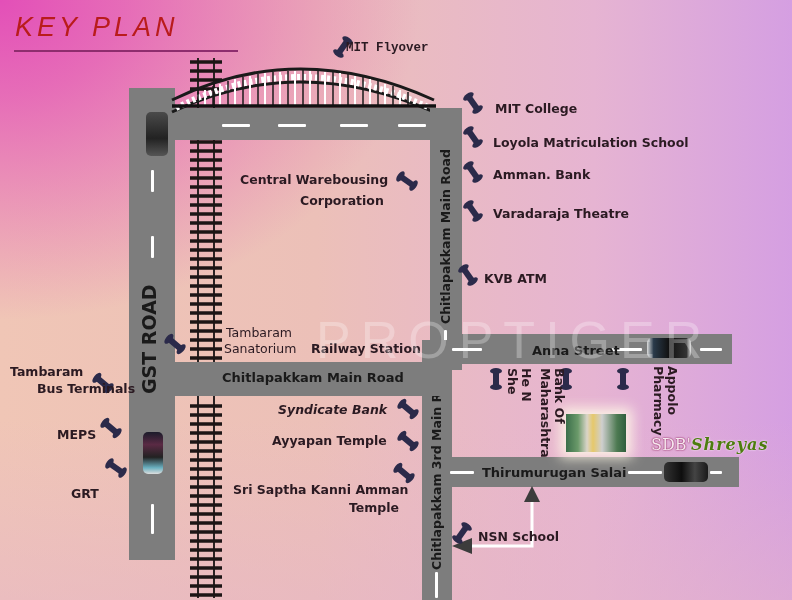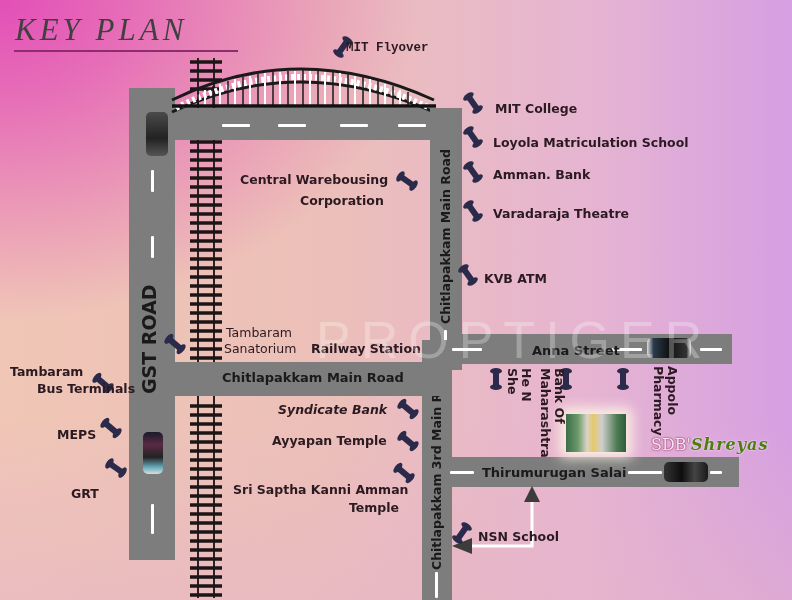--- a/index.html
+++ b/index.html
@@ -5,22 +5,22 @@
   html, body { margin:0; padding:0; }
   body { width:792px; height:600px; overflow:hidden; position:relative;
     font-family:"DejaVu Sans", sans-serif; }
   .bg { position:absolute; left:0; top:0; width:792px; height:600px;
     background:
       radial-gradient(ellipse 420px 320px at 0px 0px, #e34fb8 0%, rgba(227,79,184,0.75) 30%, rgba(236,150,180,0) 100%),
       linear-gradient(90deg, #f0c6b6 0%, #ecc0b8 40%, #e6b4d2 75%, #d59fe2 100%);
   }
   .bg2 { position:absolute; left:0; top:0; width:792px; height:600px;
     background: linear-gradient(180deg, rgba(0,0,0,0) 70%, rgba(230,180,200,0.5) 100%); }
-  .title { position:absolute; left:15px; top:12px; font-family:Liberation Serif, serif;
-    font-style:italic; font-size:31px; letter-spacing:4px; color:#404040; }
+  .title { position:absolute; left:15px; top:12px; font-family:Liberation Sans, sans-serif;
+    font-style:italic; font-size:27px; letter-spacing:4px; color:#b91c1c; }
   .title-underline { position:absolute; left:14px; top:50px; width:224px; height:2px; background:#8e2d6e; }
   .road { position:absolute; background:#7d7d7d; }
   .dash-h { position:absolute; height:3px; background:#fff; border-radius:1px; }
   .dash-v { position:absolute; width:3px; background:#fff; border-radius:1px; }
   .label { position:absolute; font-family:"DejaVu Sans", sans-serif; font-size:12.5px;
     color:#2b1a22; font-weight:bold; white-space:nowrap; line-height:16px; }
   .label.light { font-weight:normal; }
   .road-label { position:absolute; font-size:13px; color:#1a1a1a; font-weight:bold; white-space:nowrap; }
   .vert { writing-mode:vertical-rl; transform:rotate(180deg); }
   .vert-down { writing-mode:vertical-rl; }

